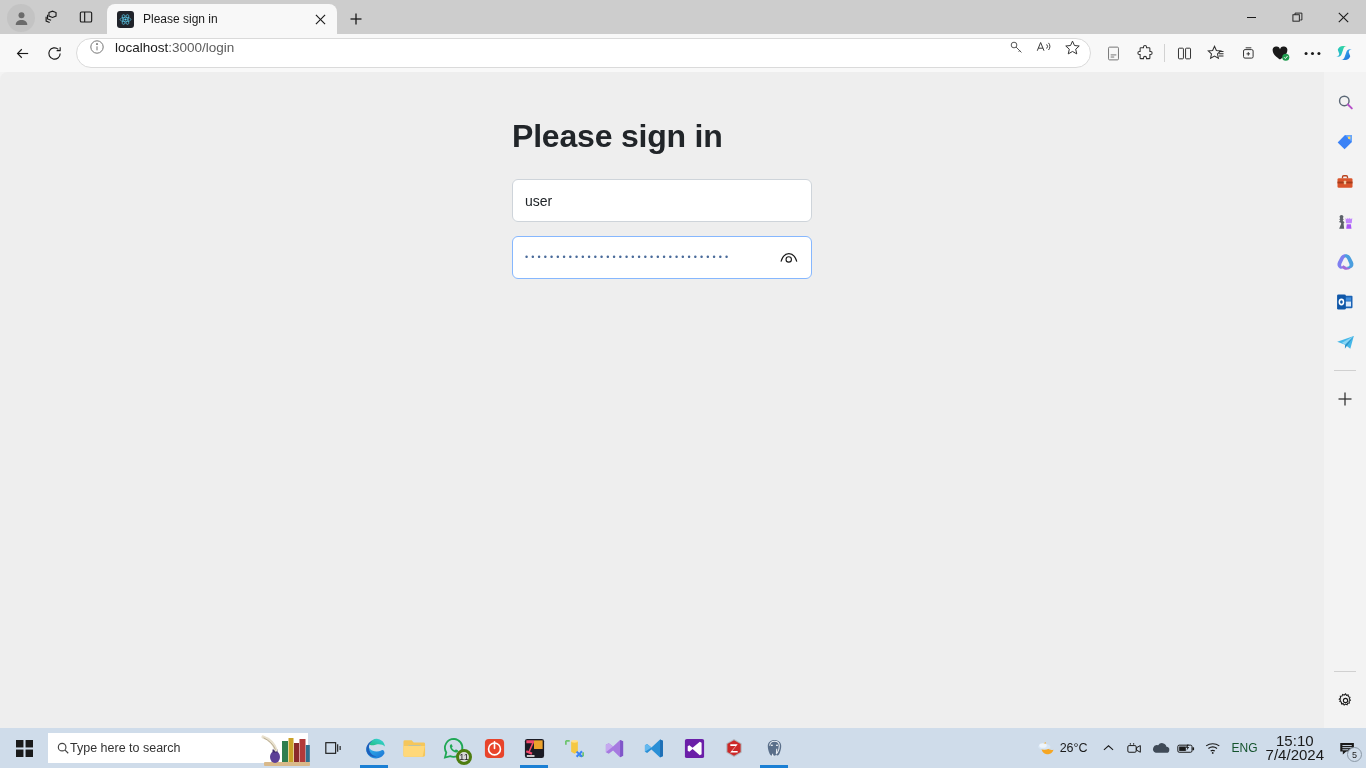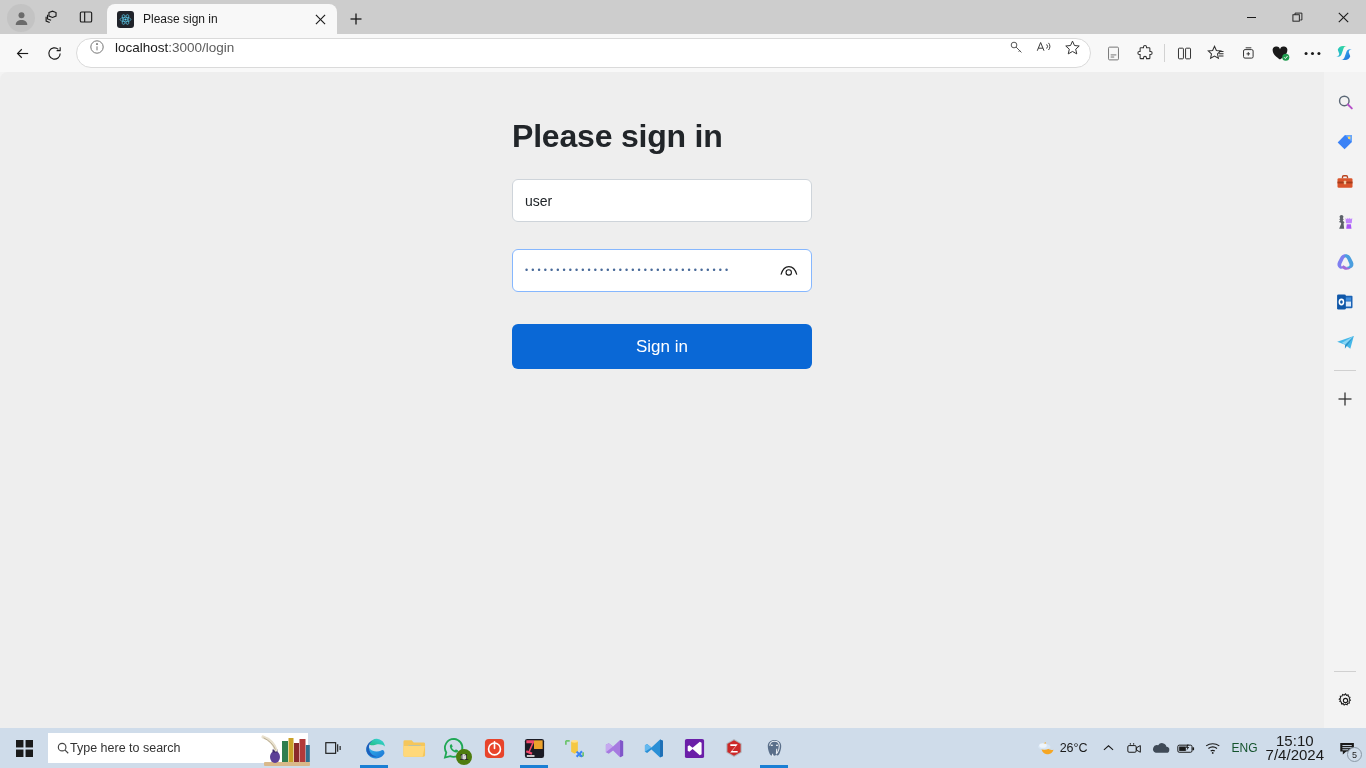--- a/index.html
+++ b/index.html
@@ -69,21 +69,21 @@
   }
   .form-wrap { width: 300px; margin: 46px auto 0; }
   .signin-title {
     font-size: 32px; font-weight: 700; color: #212529;
     letter-spacing: -0.2px; margin-bottom: 24px;
   }
   .field {
     width: 300px; height: 43px; background: #fff;
     border: 1px solid #ced4da; border-radius: 6px;
     display: flex; align-items: center; padding: 0 12px;
-    font-size: 14px; color: #212529; margin-bottom: 27px;
+    font-size: 14px; color: #212529; margin-bottom: 14px;
   }
   .field.focused { border-color: #86b7fe; }
   .field input {
     flex: 1; border: none; outline: none; background: transparent;
     font-family: "Liberation Sans", sans-serif; font-size: 14px; color: #212529;
   }
   .pw-dots {
     flex: 1; font-size: 9px; letter-spacing: 3.1px; color: #4a6b9a;
     line-height: 1; overflow: hidden; white-space: nowrap;
   }
@@ -132,21 +132,21 @@
   }
   .lang { font-size: 12px; color: #14532d; margin: 0 6px; }
   .notif { width: 34px; height: 40px; display: flex; align-items: center; justify-content: center; position: relative; }
   .badge-circ {
     position: absolute; right: 2px; bottom: 6px; width: 15px; height: 15px;
     border-radius: 50%; background: #cfdcea; border: 1px solid #8b98a5;
     font-size: 9px; color: #222; display: flex; align-items: center; justify-content: center;
   }
   .wa-badge {
     position: absolute; right: 2px; bottom: 3px; width: 16px; height: 16px; border-radius: 50%;
-    background: #d8d8d8; border: 5px solid #4d7c0f; font-size: 9px; color: #222;
+    background: #d8d8d8; border: 3px solid #4d7c0f; font-size: 9px; color: #222;
     display: flex; align-items: center; justify-content: center;
   }
 </style>
 </head>
 <body>
 
 <div class="window">
 
   <div class="tabstrip">
     <div class="tsbtn avatar-btn">
@@ -345,21 +345,20 @@
         <div class="field focused">
           <span class="pw-dots">•••••••••••••••••••••••••••••••••</span>
           <span class="reveal">
             <svg width="19" height="16" viewBox="0 0 24 20" fill="none" stroke="#1a1a1a" stroke-width="1.4">
               <path d="M2.5 14.5C4.5 7.5 8.5 4.5 12.5 4.5s8 3 10 10"></path>
               <circle cx="12.3" cy="11.8" r="3.4"></circle>
             </svg>
           </span>
         </div>
 
-        <button class="signin-btn">Sign in</button>
       </div>
     </div>
 
     <div class="sidebar">
       <div class="sb-item">
         <svg width="19" height="19" viewBox="0 0 24 24">
           <circle cx="10.5" cy="10" r="6" fill="none" stroke="#5b6876" stroke-width="1.8"></circle>
           <line x1="15" y1="14.5" x2="20" y2="19.5" stroke="#b64fc8" stroke-width="2.4" stroke-linecap="round"></line>
         </svg>
       </div>

